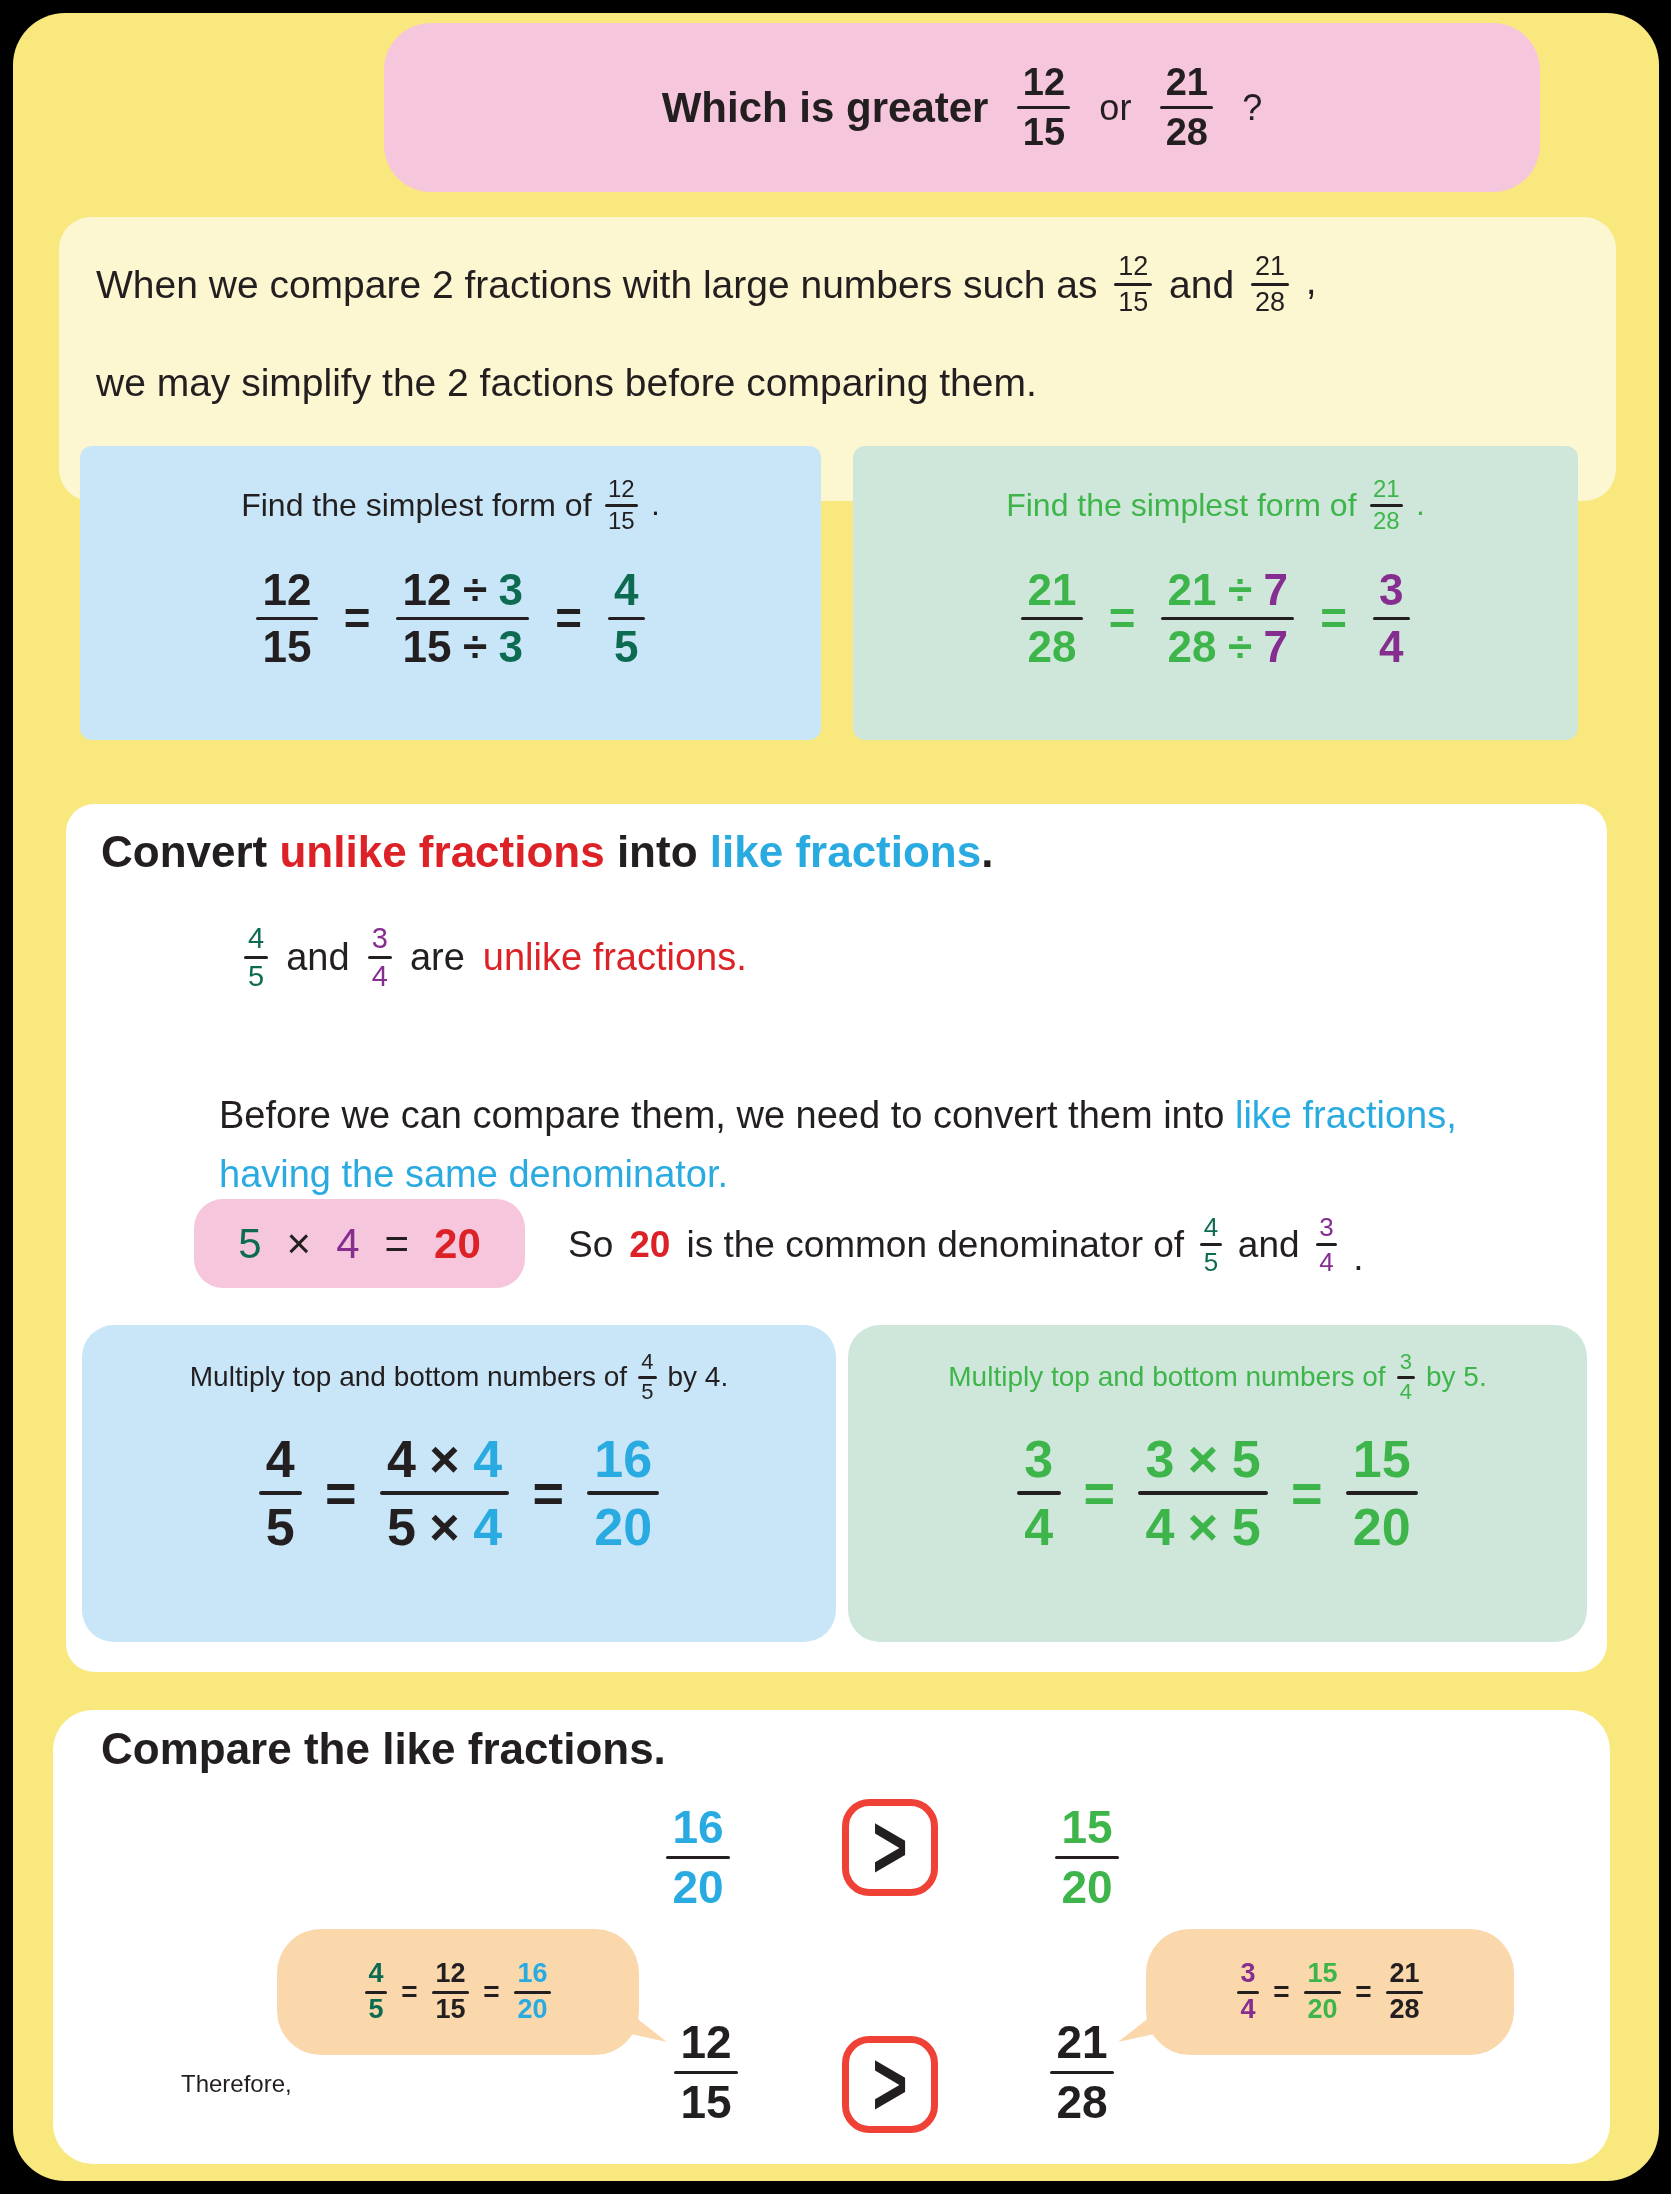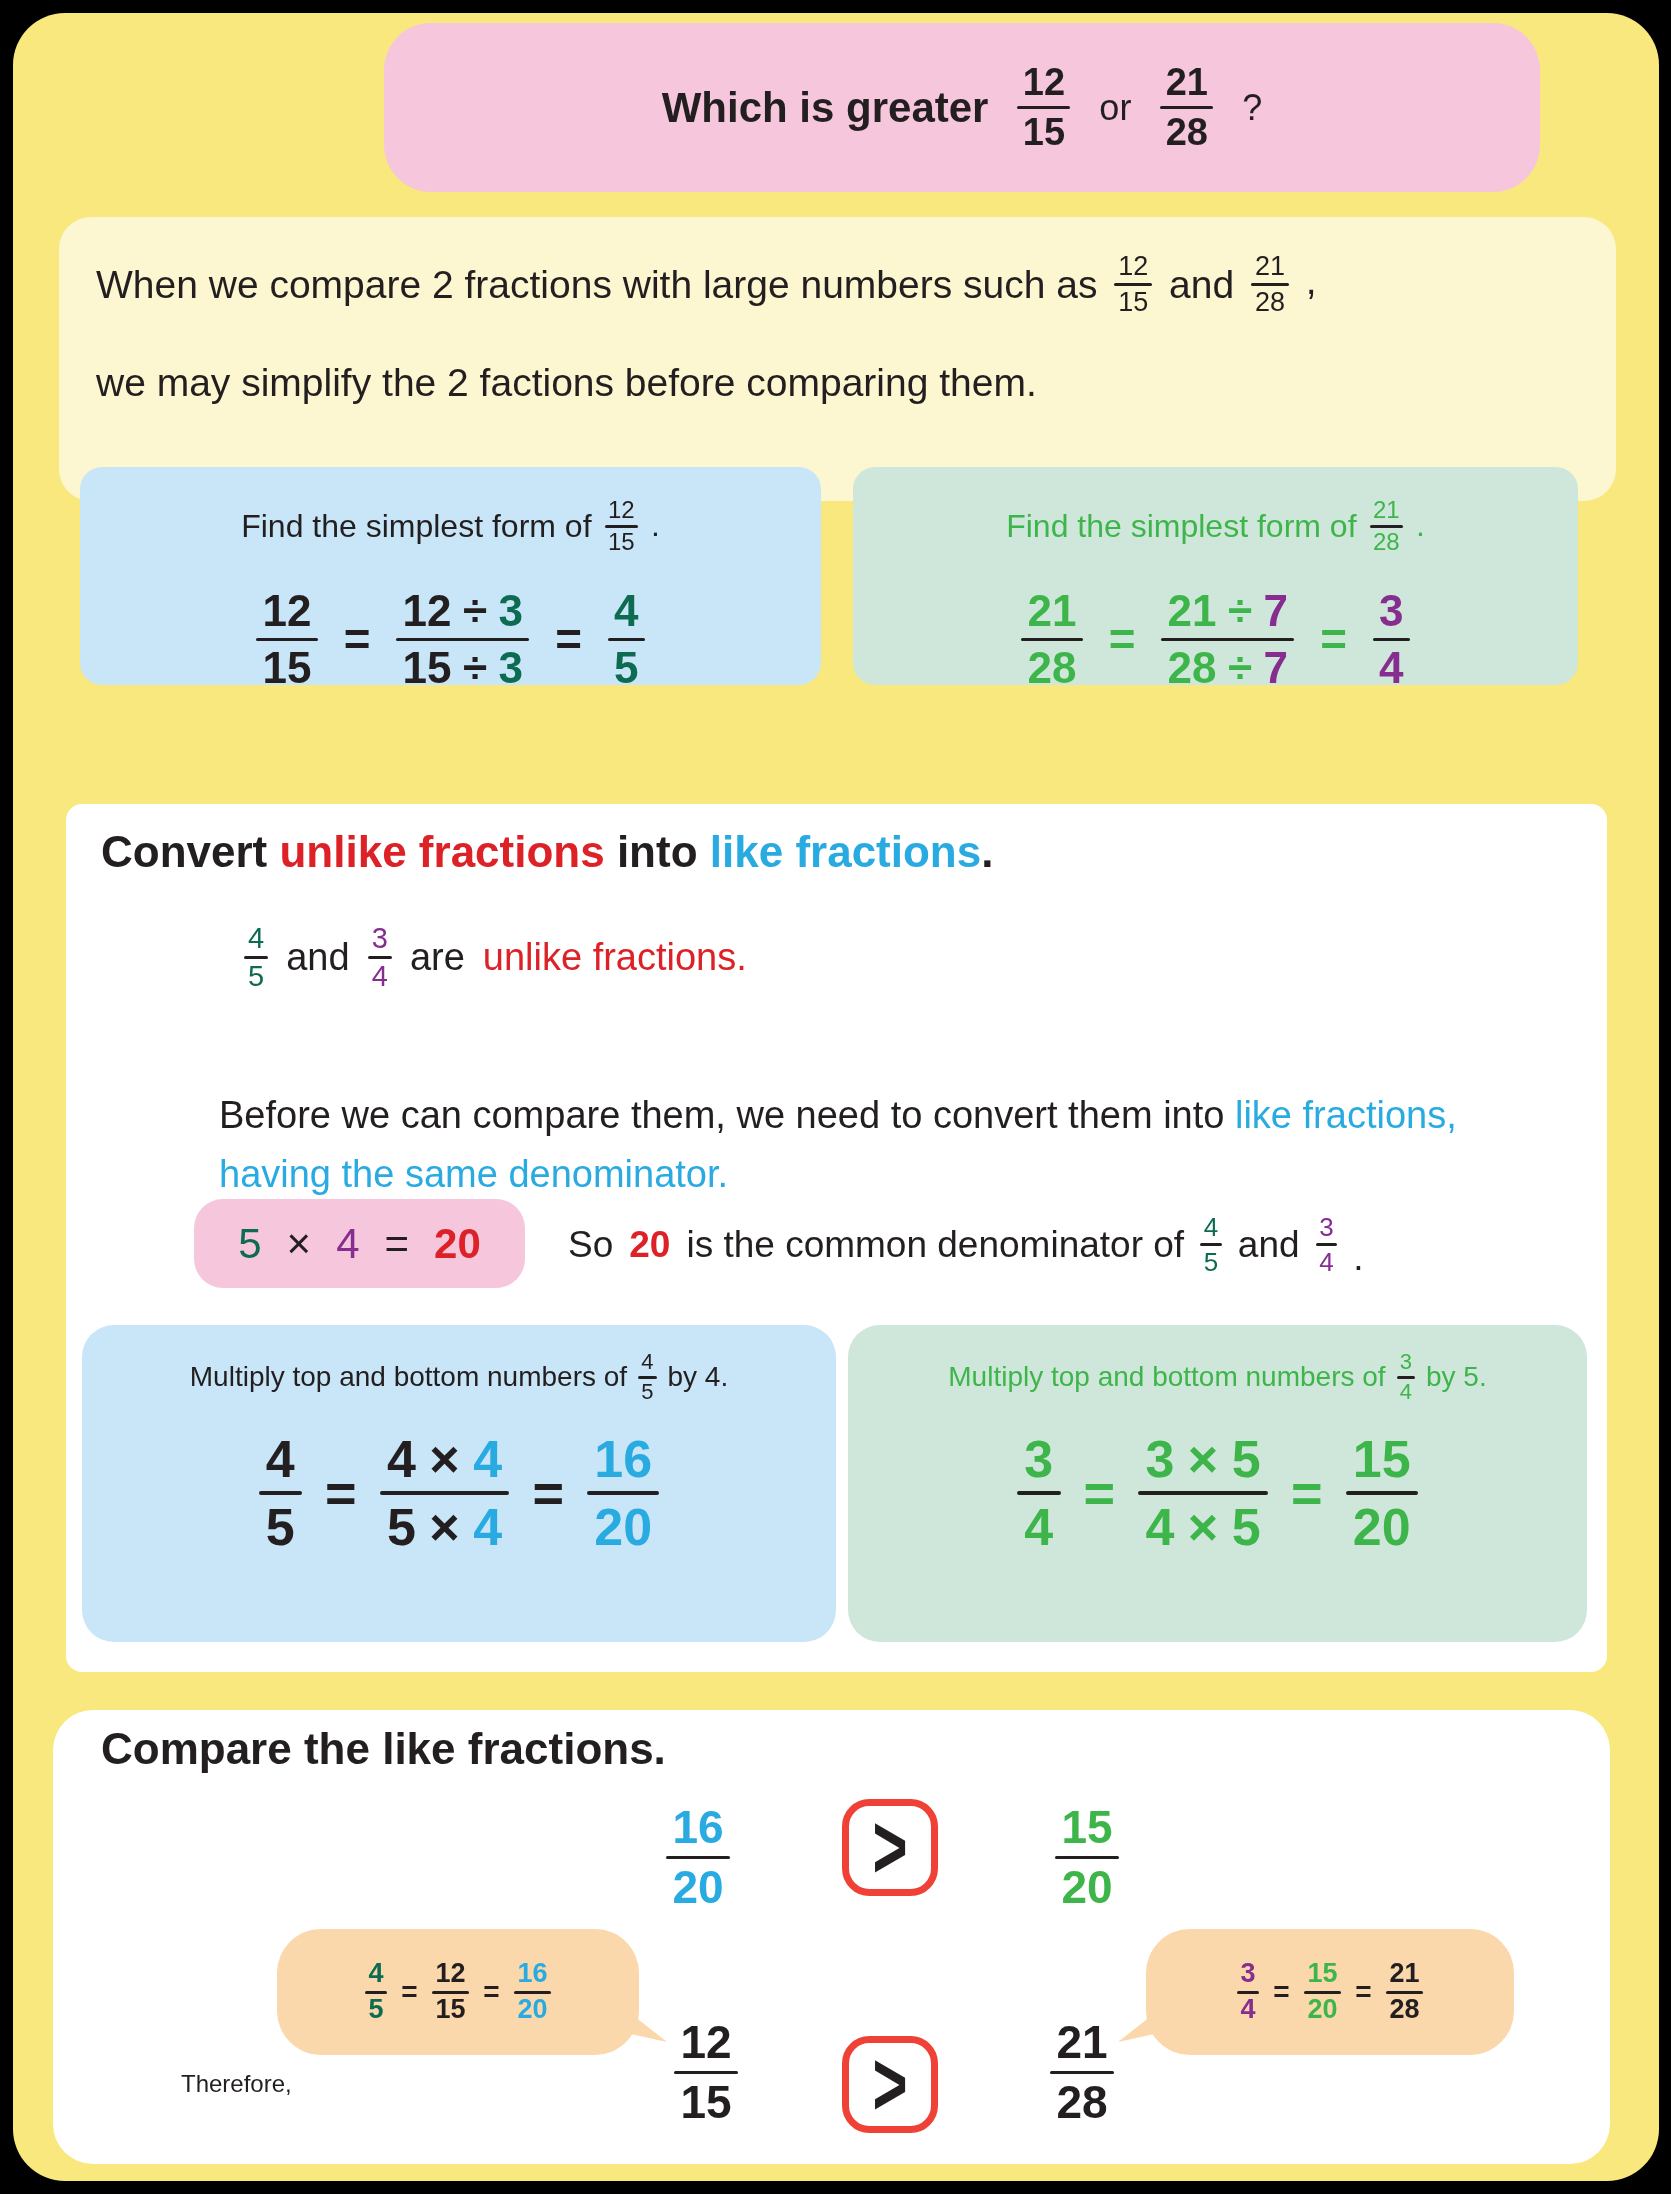--- a/index.html
+++ b/index.html
@@ -24,29 +24,29 @@
   .q-title{font-size:42px;font-weight:700;}
   .q-or,.q-mark{font-size:36px;}
 
   
   .intro-box{position:absolute;left:59px;top:217px;width:1557px;height:284px;background:var(--cream);border-radius:32px;}
   .intro-line1{position:absolute;left:37px;top:36px;display:flex;align-items:center;gap:17px;font-size:39px;white-space:nowrap;}
   .intro-line2{position:absolute;left:37px;top:144px;font-size:39px;}
   .low{align-self:flex-end;padding-bottom:0.35em;}
 
   
-  .simp-box{position:absolute;top:467px;height:218px;border-radius:22px;}
+  .simp-box{position:absolute;top:446px;height:294px;border-radius:12px;}
   .simp-box.blue{left:80px;width:741px;background:var(--lightblue);}
   .simp-box.green{left:853px;width:725px;background:var(--lightgreen);}
   .simp-title{display:flex;align-items:center;justify-content:center;gap:13px;font-size:32px;margin-top:31px;}
   .simp-eq{display:flex;align-items:center;justify-content:center;gap:26px;margin-top:34px;font-size:44px;font-weight:700;}
   .eqs{font-size:1.04em;font-weight:700;}
 
   
-  .convert-box{position:absolute;left:66px;top:804px;width:1541px;height:868px;background:#fff;border-radius:16px;}
+  .convert-box{position:absolute;left:66px;top:804px;width:1541px;height:868px;background:#fff;border-radius:28px;}
   .convert-heading{position:absolute;left:35px;top:23px;font-size:44px;font-weight:700;white-space:nowrap;}
   .unlike-line{position:absolute;left:178px;top:120px;display:flex;align-items:center;gap:18px;font-size:38px;white-space:nowrap;}
   .before-para{position:absolute;left:153px;top:252px;font-size:38px;line-height:1.55;margin-top:30px;}
   .product-box{position:absolute;left:128px;top:395px;width:331px;height:89px;background:var(--pink);border-radius:29px;
                display:flex;align-items:center;justify-content:center;gap:25px;font-size:42px;}
   .so-line{position:absolute;left:502px;top:393px;height:95px;display:flex;align-items:center;gap:16px;font-size:37px;white-space:nowrap;}
   .mult-box{position:absolute;top:521px;height:317px;border-radius:32px;}
   .mult-box.blue{left:16px;width:754px;background:var(--lightblue);}
   .mult-box.green{left:782px;width:739px;background:var(--lightgreen);}
   .mult-title{display:flex;align-items:center;justify-content:center;gap:11px;font-size:28px;margin-top:26px;}

